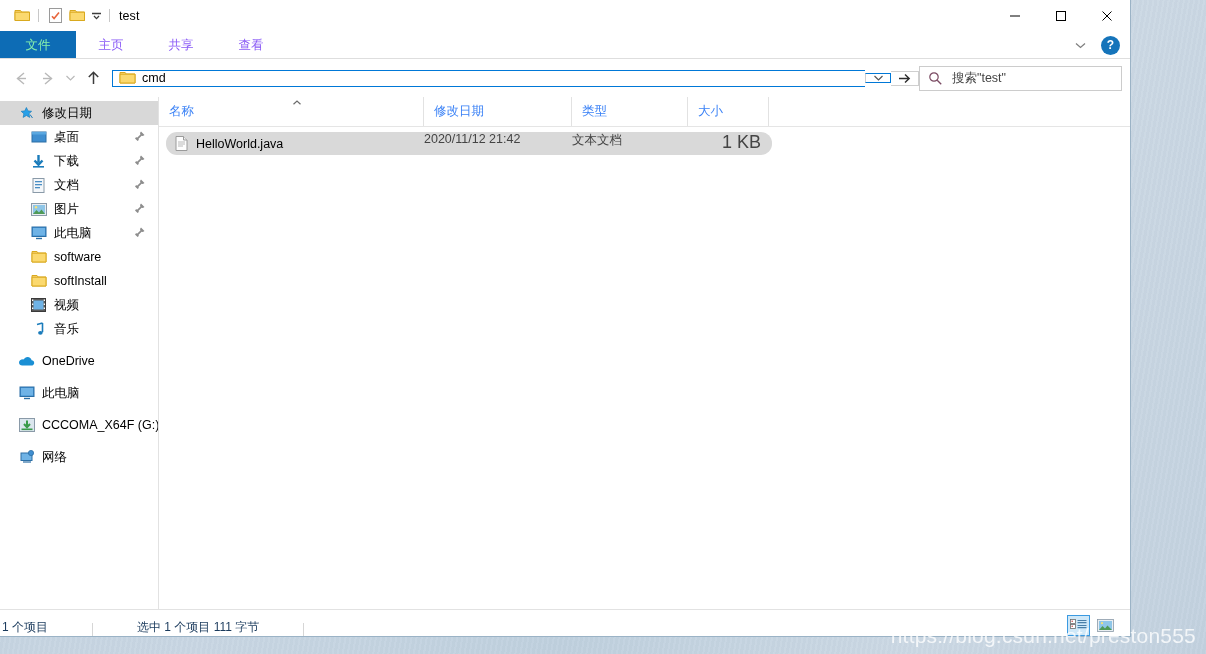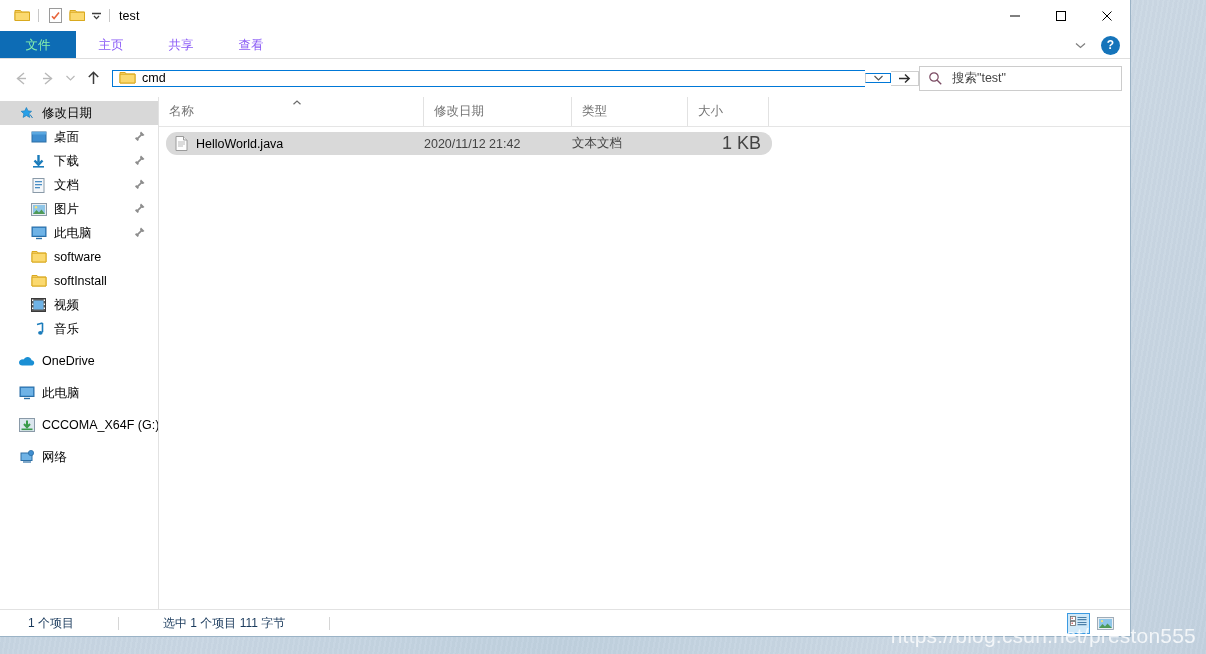--- a/index.html
+++ b/index.html
@@ -269,21 +269,21 @@
     display: flex;
     align-items: stretch;
     border-bottom: 1px solid #e5e5e5;
     position: relative;
     flex: none;
   }
   .col {
     display: flex;
     align-items: center;
     font-size: 12.5px;
-    color: #737373;
+    color: #3b82f6;
     padding-left: 10px;
     box-sizing: border-box;
     position: relative;
     border-right: 1px solid #e2e2e2;
   }
   .col:last-child { border-right: 1px solid #e2e2e2; }
   .col-name { width: 265px; }
   .col-date { width: 148px; }
   .col-type { width: 116px; }
   .col-size { width: 81px; }
@@ -294,21 +294,20 @@
     width: 12px; height: 8px;
   }
   .filelist {
     flex: 1;
     overflow: hidden;
     position: relative;
   }
   .filerow {
     height: 23px;
     display: flex;
-    align-items: center;
     background: #d9d9d9;
     width: 606px;
     margin-left: 7px;
     margin-top: 5px;
     box-sizing: border-box;
     border-radius: 11px;
   }
   .fr-name {
     width: 258px;
     display: flex;
@@ -343,25 +342,25 @@
     text-align: right;
     padding-right: 5px;
     box-sizing: border-box;
   }
 
   
   .statusbar {
     height: 26px;
     border-top: 1px solid #e2e2e2;
     display: flex;
-    align-items: center;
+    align-items: flex-end;
     background: #ffffff;
     position: relative;
     flex: none;
-    padding-left: 28px;
+    padding-left: 2px;
     gap: 33px;
   }
   .st-text {
     font-size: 12px;
     color: #1a3a5c;
   }
   .st-sep {
     width: 1px; height: 13px;
     background: #d6d6d6;
     margin: 0 11px;

